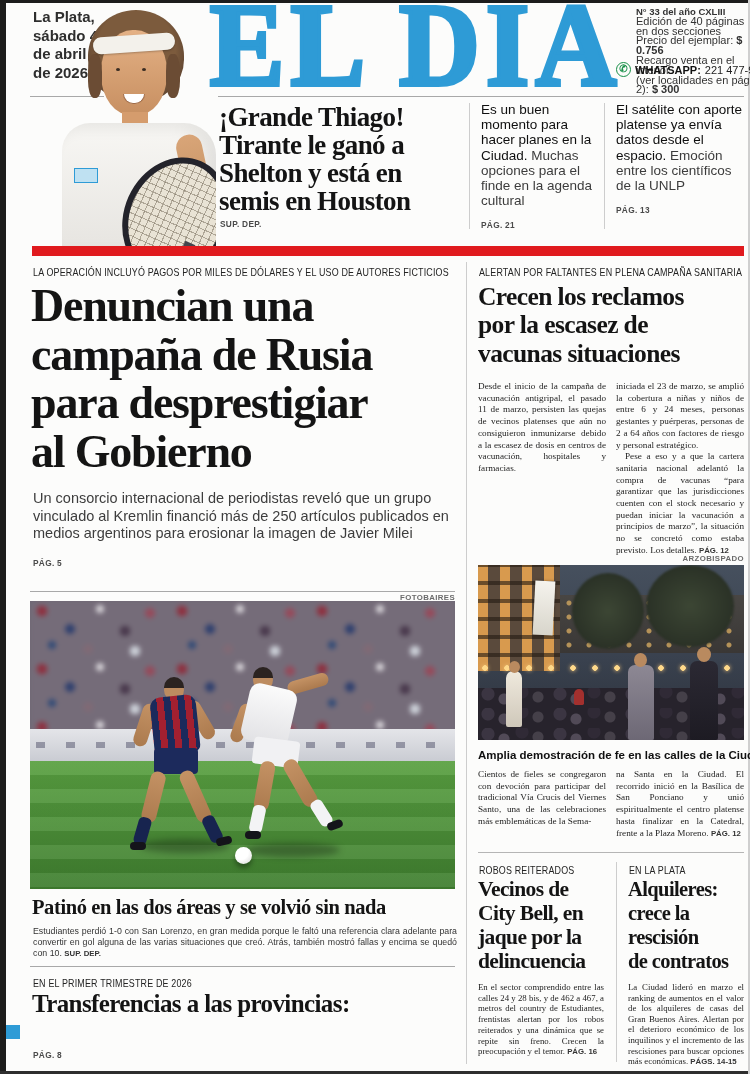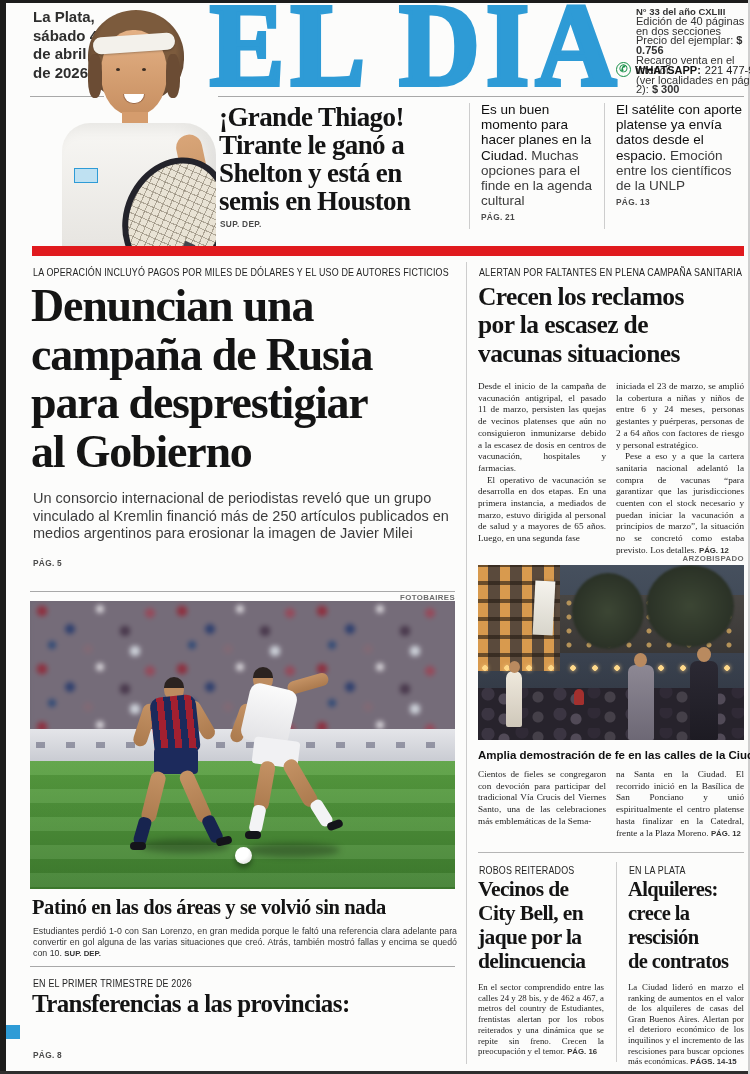--- a/index.html
+++ b/index.html
@@ -29,21 +29,21 @@
   .wa{display:flex;align-items:center;gap:4px;white-space:nowrap}
   .wa-icon{width:15px;height:15px;border-radius:50%;border:1.6px solid #168f46;color:#168f46;
            font-size:10px;line-height:12px;text-align:center;box-sizing:border-box;font-weight:700}
   .wa-label{font-weight:700;font-size:11px;color:#111}
   .wa-num{font-size:11px;color:#222}
 
   
   .brief{font-size:13.5px;line-height:15.2px}
   .brief .b{font-weight:400;color:#0f0f0f}
   .brief .t{color:#3c3c3c}
-  .brief .pg{margin-top:2px}
+  .brief .pg{margin-top:10px}
 
   
   .photo{overflow:hidden}
   
   .tn{background:transparent}
   .tn-hair{position:absolute;left:58px;top:4px;width:96px;height:92px;background:radial-gradient(ellipse at 50% 45%,#7c5b3d 0 58%,#5d4330 78%);border-radius:50% 50% 46% 46%}
   .tn-face{position:absolute;left:71px;top:24px;width:66px;height:86px;background:linear-gradient(180deg,#e4b185,#c78f61);border-radius:48%}
   .tn-sideburn{position:absolute;width:14px;height:44px;background:#6b4c34;border-radius:40%}
   .tn-band{position:absolute;left:63px;top:29px;width:82px;height:17px;background:#f3f1eb;border-radius:8px;transform:rotate(-4deg);box-shadow:0 1px 2px rgba(0,0,0,.25)}
   .tn-eye{position:absolute;width:4px;height:3px;background:#3a2c22;border-radius:50%}
@@ -209,21 +209,20 @@
   <div class="abs vdiv" style="left:466px;top:262px;height:802px"></div>
 
   <div class="abs kick" style="left:479px;top:266px"><span>ALERTAN POR FALTANTES EN PLENA CAMPAÑA SANITARIA</span></div>
   <div class="abs serifhead" style="left:478px;top:283px;font-size:25.5px;line-height:28.3px">
     <div class="nowrap">Crecen los reclamos</div>
     <div class="nowrap">por la escasez de</div>
     <div class="nowrap">vacunas situaciones</div>
   </div>
   <div class="abs bodyserif" style="left:478px;top:381px;width:128px">
     <span>Desde el inicio de la campaña de vacunación antigripal, el pasado 11 de marzo, persisten las quejas de vecinos platenses que aún no consiguieron inmunizarse debido a la escasez de dosis en centros de vacunación, hospitales y farmacias.</span>
-    <span class="p2">El operativo de vacunación se desarrolla en dos etapas. En una primera instancia, a mediados de marzo, estuvo dirigida al personal de salud y a mayores de 65 años. Luego, en una segunda fase</span>
   </div>
   <div class="abs bodyserif" style="left:616px;top:381px;width:128px">
     <span>iniciada el 23 de marzo, se amplió la cobertura a niñas y niños de entre 6 y 24 meses, personas gestantes y puérperas, personas de 2 a 64 años con factores de riesgo y personal estratégico.</span>
     <span class="p2"><span>Pese a eso y a que la cartera sanitaria nacional adelantó la compra de vacunas “para garantizar que las jurisdicciones cuenten con el stock necesario y puedan iniciar la vacunación a principios de marzo”, la situación no se concretó como estaba previsto. Los detalles. </span><span class="pag-inline">PÁG. 12</span></span>
   </div>
 
   <div class="abs credit" style="left:644px;top:554px;width:100px">ARZOBISPADO</div>
   <div class="abs photo proc" style="left:478px;top:565px;width:266px;height:175px">
     <div class="pr-bldg"></div>
     <div class="pr-bldg2"></div>

